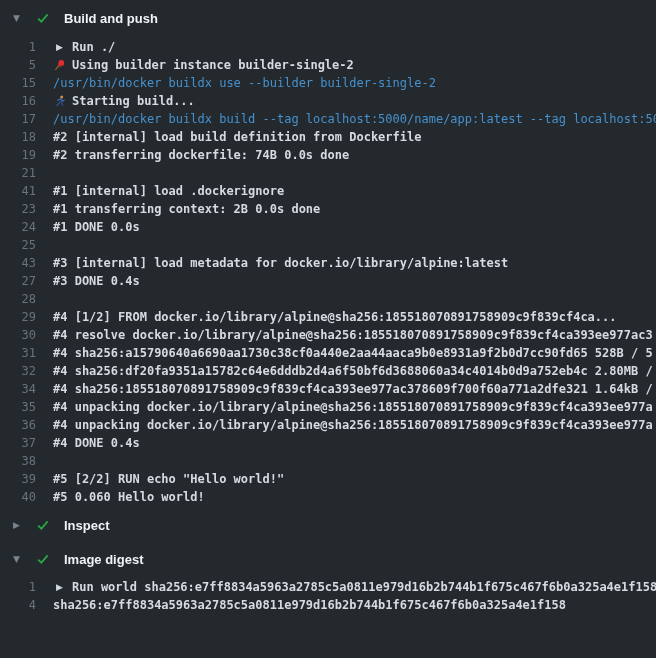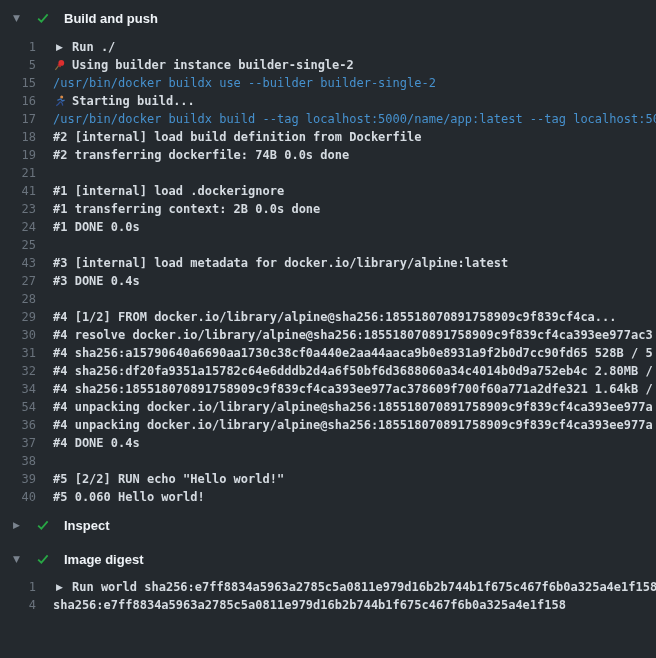--- a/index.html
+++ b/index.html
@@ -145,21 +145,21 @@
       </div>
       <div class="log-line">
         <span class="line-num">32</span>
         <span class="line-body"><span class="log-text">#4 sha256:df20fa9351a15782c64e6dddb2d4a6f50bf6d3688060a34c4014b0d9a752eb4c 2.80MB /</span></span>
       </div>
       <div class="log-line">
         <span class="line-num">34</span>
         <span class="line-body"><span class="log-text">#4 sha256:185518070891758909c9f839cf4ca393ee977ac378609f700f60a771a2dfe321 1.64kB /</span></span>
       </div>
       <div class="log-line">
-        <span class="line-num">54</span>
+        <span class="line-num">35</span>
         <span class="line-body"><span class="log-text">#4 unpacking docker.io/library/alpine@sha256:185518070891758909c9f839cf4ca393ee977a</span></span>
       </div>
       <div class="log-line">
         <span class="line-num">36</span>
         <span class="line-body"><span class="log-text">#4 unpacking docker.io/library/alpine@sha256:185518070891758909c9f839cf4ca393ee977a</span></span>
       </div>
       <div class="log-line">
         <span class="line-num">37</span>
         <span class="line-body"><span class="log-text">#4 DONE 0.4s</span></span>
       </div>

